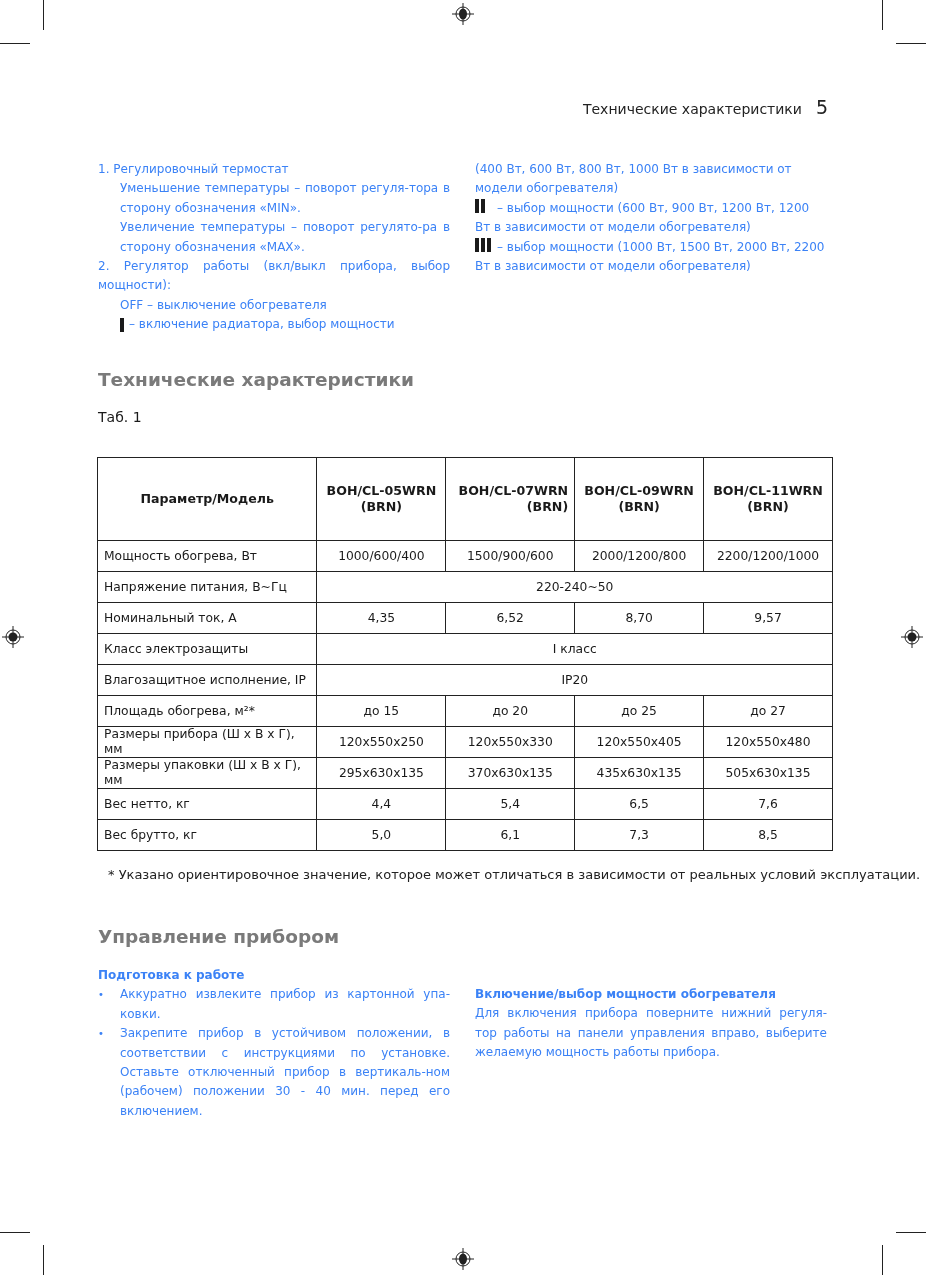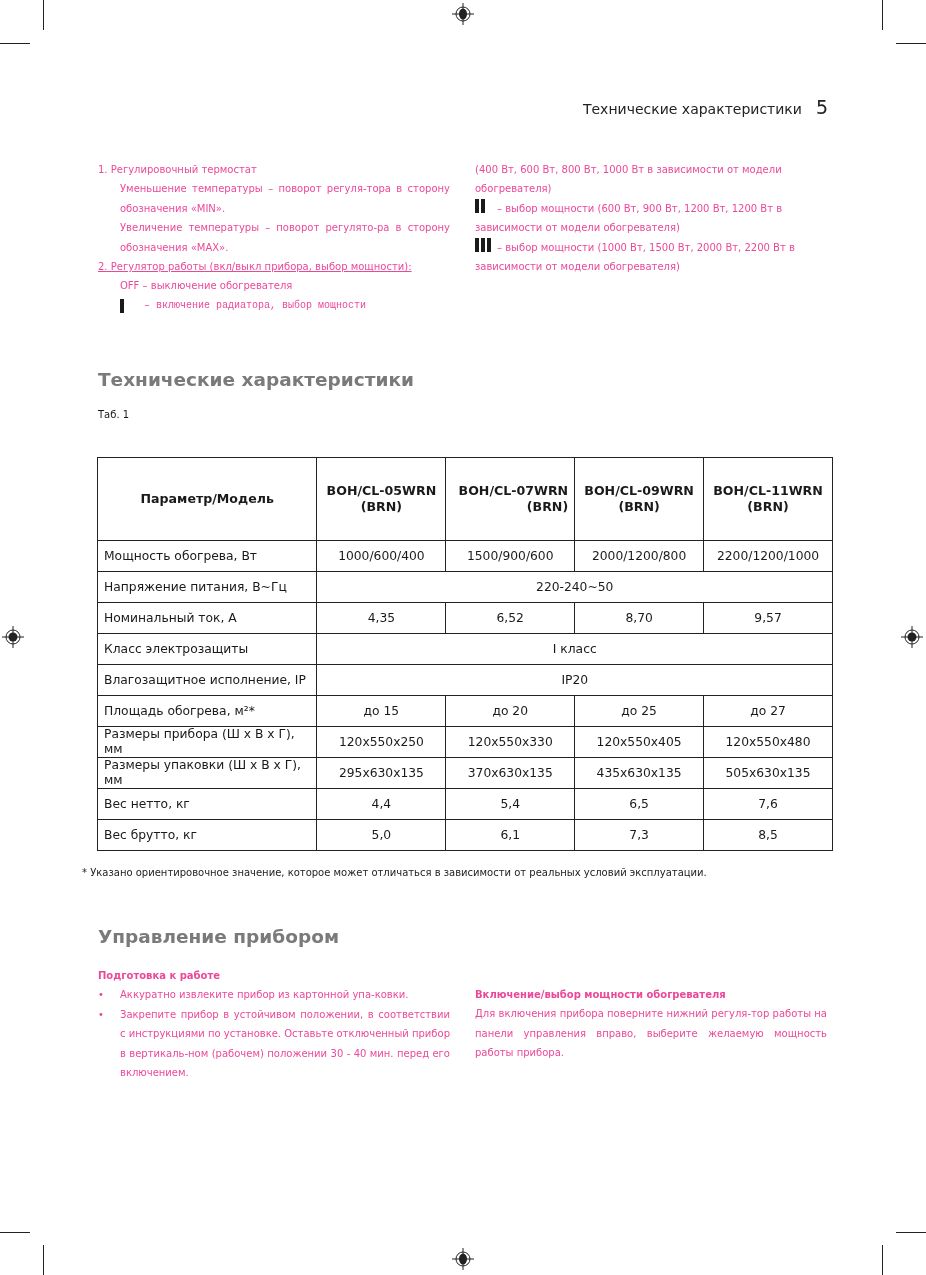--- a/index.html
+++ b/index.html
@@ -3,36 +3,36 @@
 <meta charset="utf-8">
 <style>
   html, body { margin:0; padding:0; background:#ffffff; }
   body { width:926px; height:1275px; position:relative; overflow:hidden;
          font-family:"DejaVu Sans", sans-serif; color:#1a1a1a; }
   .crop-h { position:absolute; height:1px; background:#222; }
   .crop-v { position:absolute; width:1px; background:#222; }
   .reg { position:absolute; width:22px; height:22px; }
   .running-head { position:absolute; top:96px; right:98px; font-size:14px; color:#222; display:flex; align-items:baseline; gap:14px; }
   .running-head .pn { font-size:19px; }
-  .body-text { font-size:10px; line-height:19.4px; color:#ec4899; }
+  .body-text { font-size:12px; line-height:19.4px; color:#3b82f6; }
   .col-left { position:absolute; left:98px; top:160px; width:352px; }
   .col-right { position:absolute; left:475px; top:160px; width:352px; }
   .indent { padding-left:22px; }
   .justify { text-align:justify; }
   .bar-glyph { display:inline-block; vertical-align:-1px; height:14px; }
   .bar-glyph i { display:inline-block; width:4px; height:14px; background:#1a1a1a; margin-right:2px; }
   .section-title { position:absolute; left:98px; font-size:18.5px; font-weight:bold; color:#7a7a7a; }
-  .tab-label { position:absolute; left:98px; top:409px; font-size:10px; }
+  .tab-label { position:absolute; left:98px; top:409px; font-size:14px; }
   table.spec { position:absolute; left:97px; top:457px; width:736px; border-collapse:collapse; font-size:12.3px; color:#1a1a1a; }
   table.spec td, table.spec th { border:1px solid #222; padding:0 6px; height:30px; text-align:center; }
   table.spec th { font-weight:bold; height:82px; font-size:12.6px; line-height:16px; }
   table.spec td.param { text-align:left; width:207px; line-height:15px;margin-top:40px; }
   table.spec th.param { width:207px; }
   table.spec tr.tall td { height:39px; }
-  .footnote { position:absolute; left:82px; top:867px; font-size:10px; color:#222; }
+  .footnote { position:absolute; left:108px; top:867px; font-size:13px; color:#222; }
   .subhead { font-weight:bold; }
   ul.bullets { list-style:none; margin:0; padding:0; }
   ul.bullets li { position:relative; padding-left:22px; text-align:justify; }
   ul.bullets li::before { content:"•"; position:absolute; left:0; top:0; font-size:10px; }
 </style>
 </head>
 <body>
 
 <div class="crop-v" style="left:43px;top:0;height:30px;"></div>
 <div class="crop-h" style="left:0;top:43px;width:30px;"></div>
@@ -70,23 +70,23 @@
 
 <div class="running-head">
   <span>Технические характеристики</span>
   <span class="pn">5</span>
 </div>
 
 <div class="col-left body-text">
   <div>1. Регулировочный термостат</div>
   <div class="indent justify">Уменьшение температуры – поворот регуля-тора в сторону обозначения «MIN».</div>
   <div class="indent justify">Увеличение температуры – поворот регулято-ра в сторону обозначения «MAX».</div>
-  <div class="justify" style="padding-left:0;text-decoration:underline;">2. Регулятор работы (вкл/выкл прибора, выбор мощности):</div>
+  <div class="justify" style="padding-left:0;">2. Регулятор работы (вкл/выкл прибора, выбор мощности):</div>
   <div class="indent">OFF  – выключение обогревателя</div>
-  <div class="indent" style="display:flex;align-items:center;gap:18px;font-family:Liberation Mono, monospace;">
+  <div class="indent" style="display:flex;align-items:center;gap:3px;">
     <span class="bar-glyph"><i></i></span>
     <span>–  включение радиатора, выбор мощности</span>
   </div>
 </div>
 
 <div class="col-right body-text">
   <div>(400 Вт, 600 Вт, 800 Вт, 1000 Вт в зависимости от модели обогревателя)</div>
   <div>
     <span class="bar-glyph" style="margin-right:10px;"><i></i><i></i></span><span>–  выбор мощности (600 Вт, 900 Вт, 1200 Вт, 1200 Вт в зависимости от модели обогревателя)</span>
   </div>

